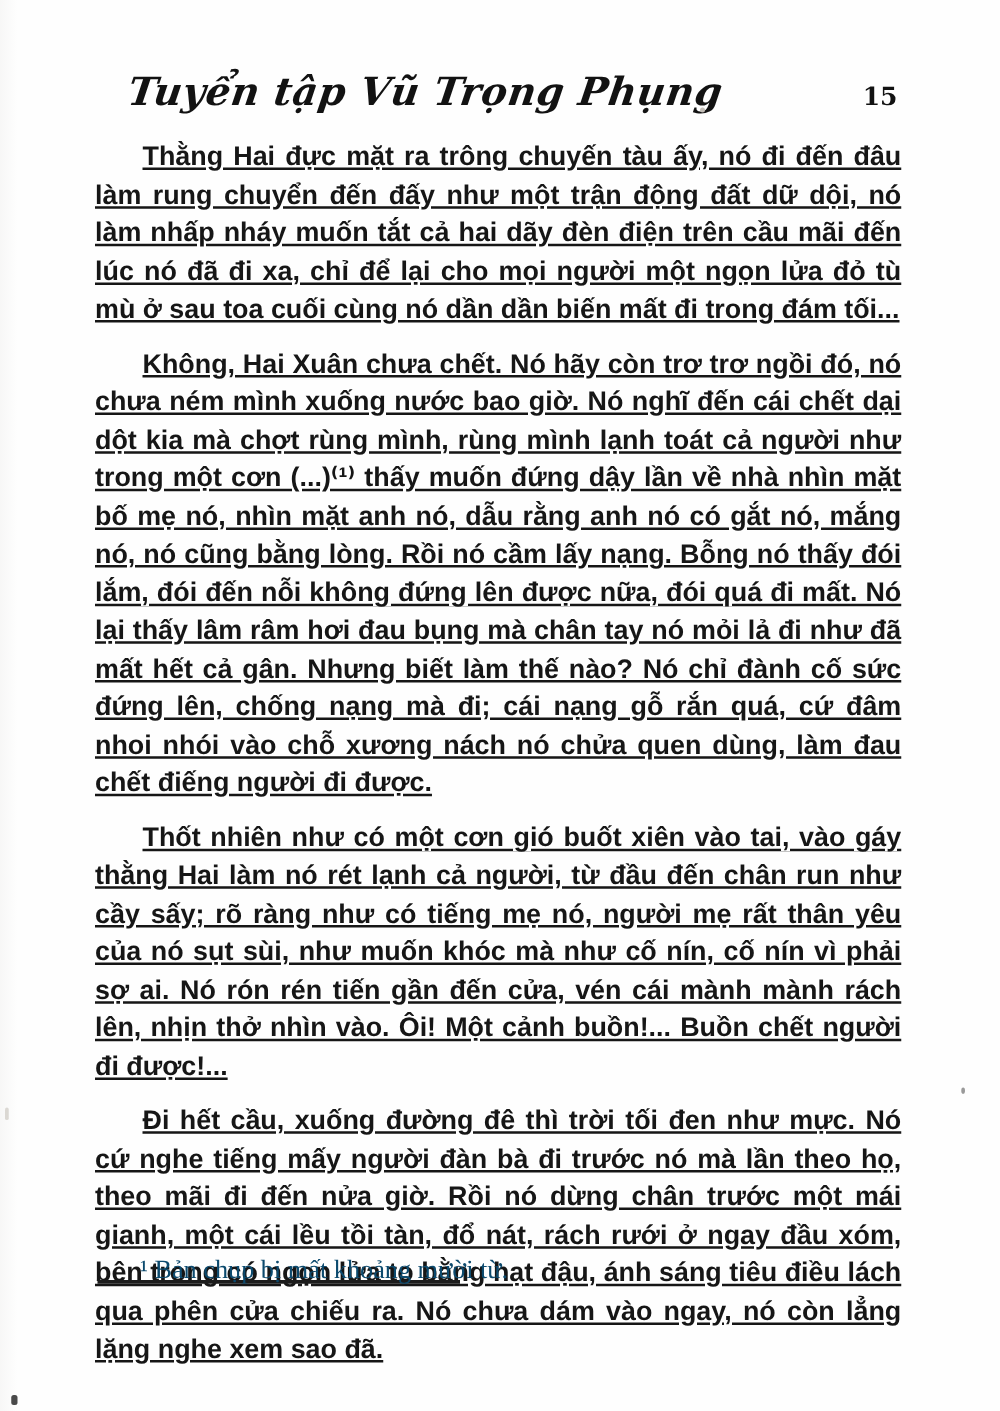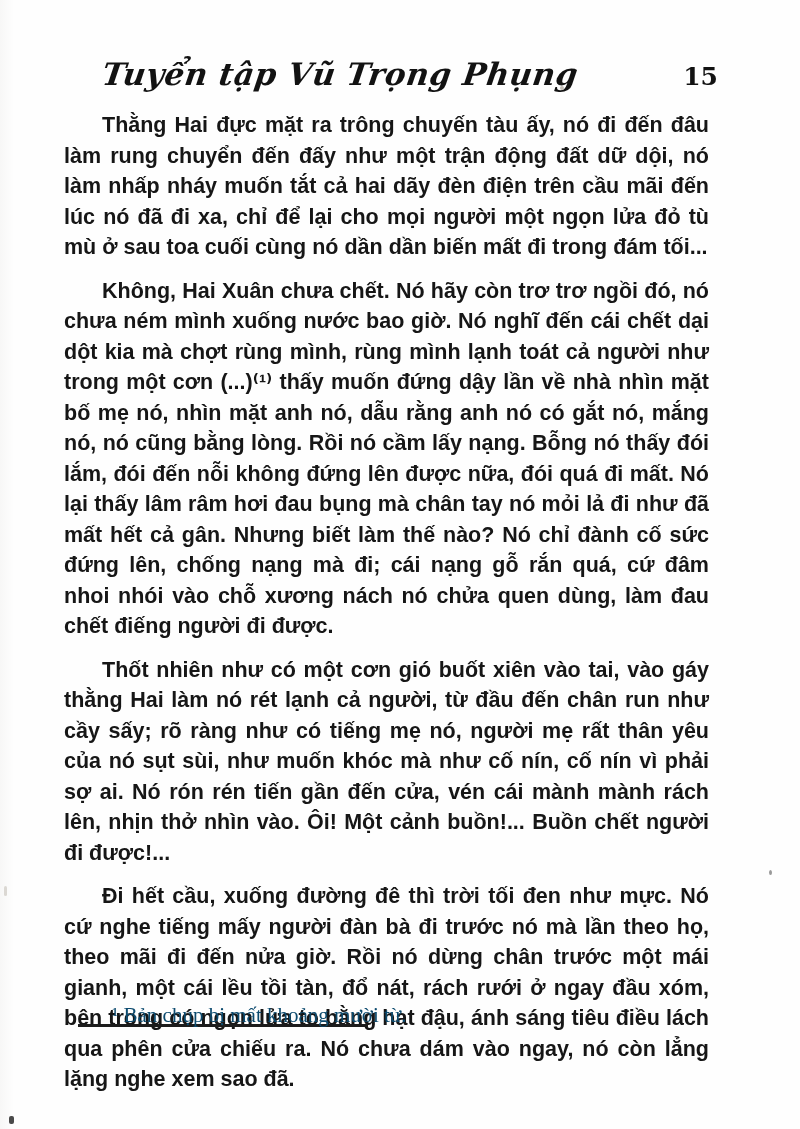--- a/index.html
+++ b/index.html
@@ -40,34 +40,35 @@
     font-size: 31px;
     letter-spacing: 0.5px;
     transform: skewX(-8deg);
     transform-origin: left bottom;
     color: #121212;
     white-space: nowrap;
   }
   .page-number {
     font-family: "DejaVu Serif", serif;
     font-weight: bold;
-    font-size: 25px;
+    font-size: 20px;
     color: #121212;
   }
   .body-text {
     position: absolute;
     top: 110px;
-    left: 64px;
+    left: 76px;
     width: 645px;
     font-family: "Liberation Sans", "DejaVu Sans", sans-serif;
     font-weight: bold;
     font-size: 21.5px;
     line-height: 30.5px;
     text-align: justify;
     color: #161616;
+    text-decoration: underline;
   }
   .body-text p {
     margin: 0 0 13px 0;
     text-indent: 38px;
   }
   .footnote-rule {
     position: absolute;
     top: 1024px;
     left: 78px;
     width: 290px;

